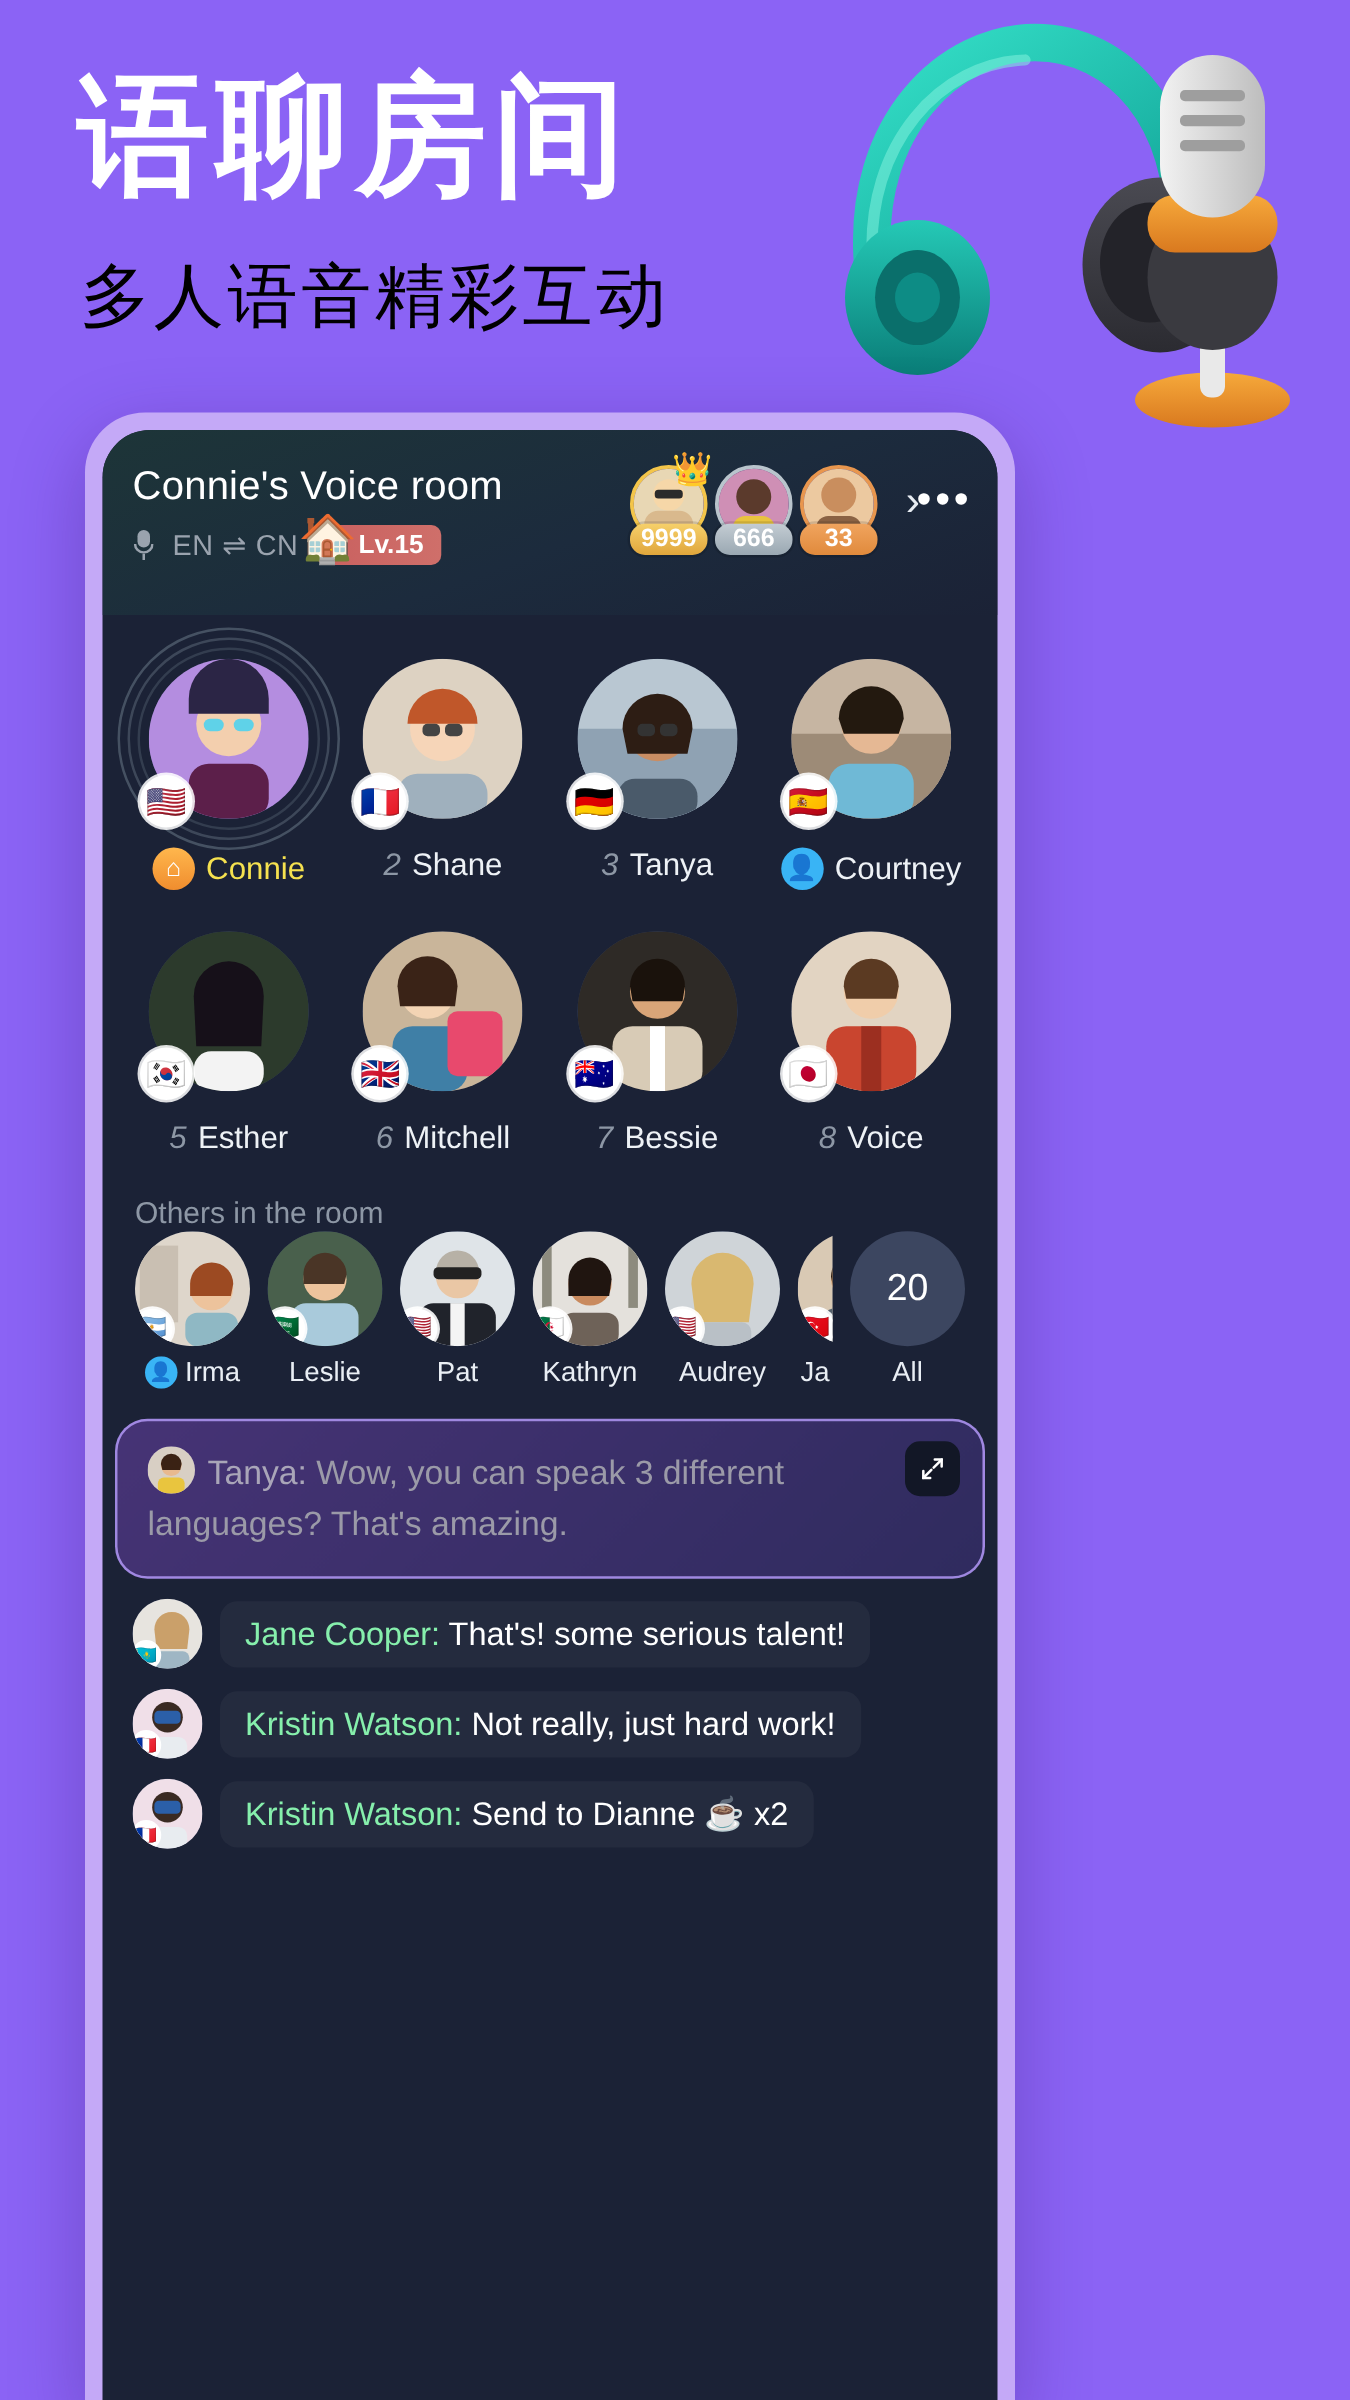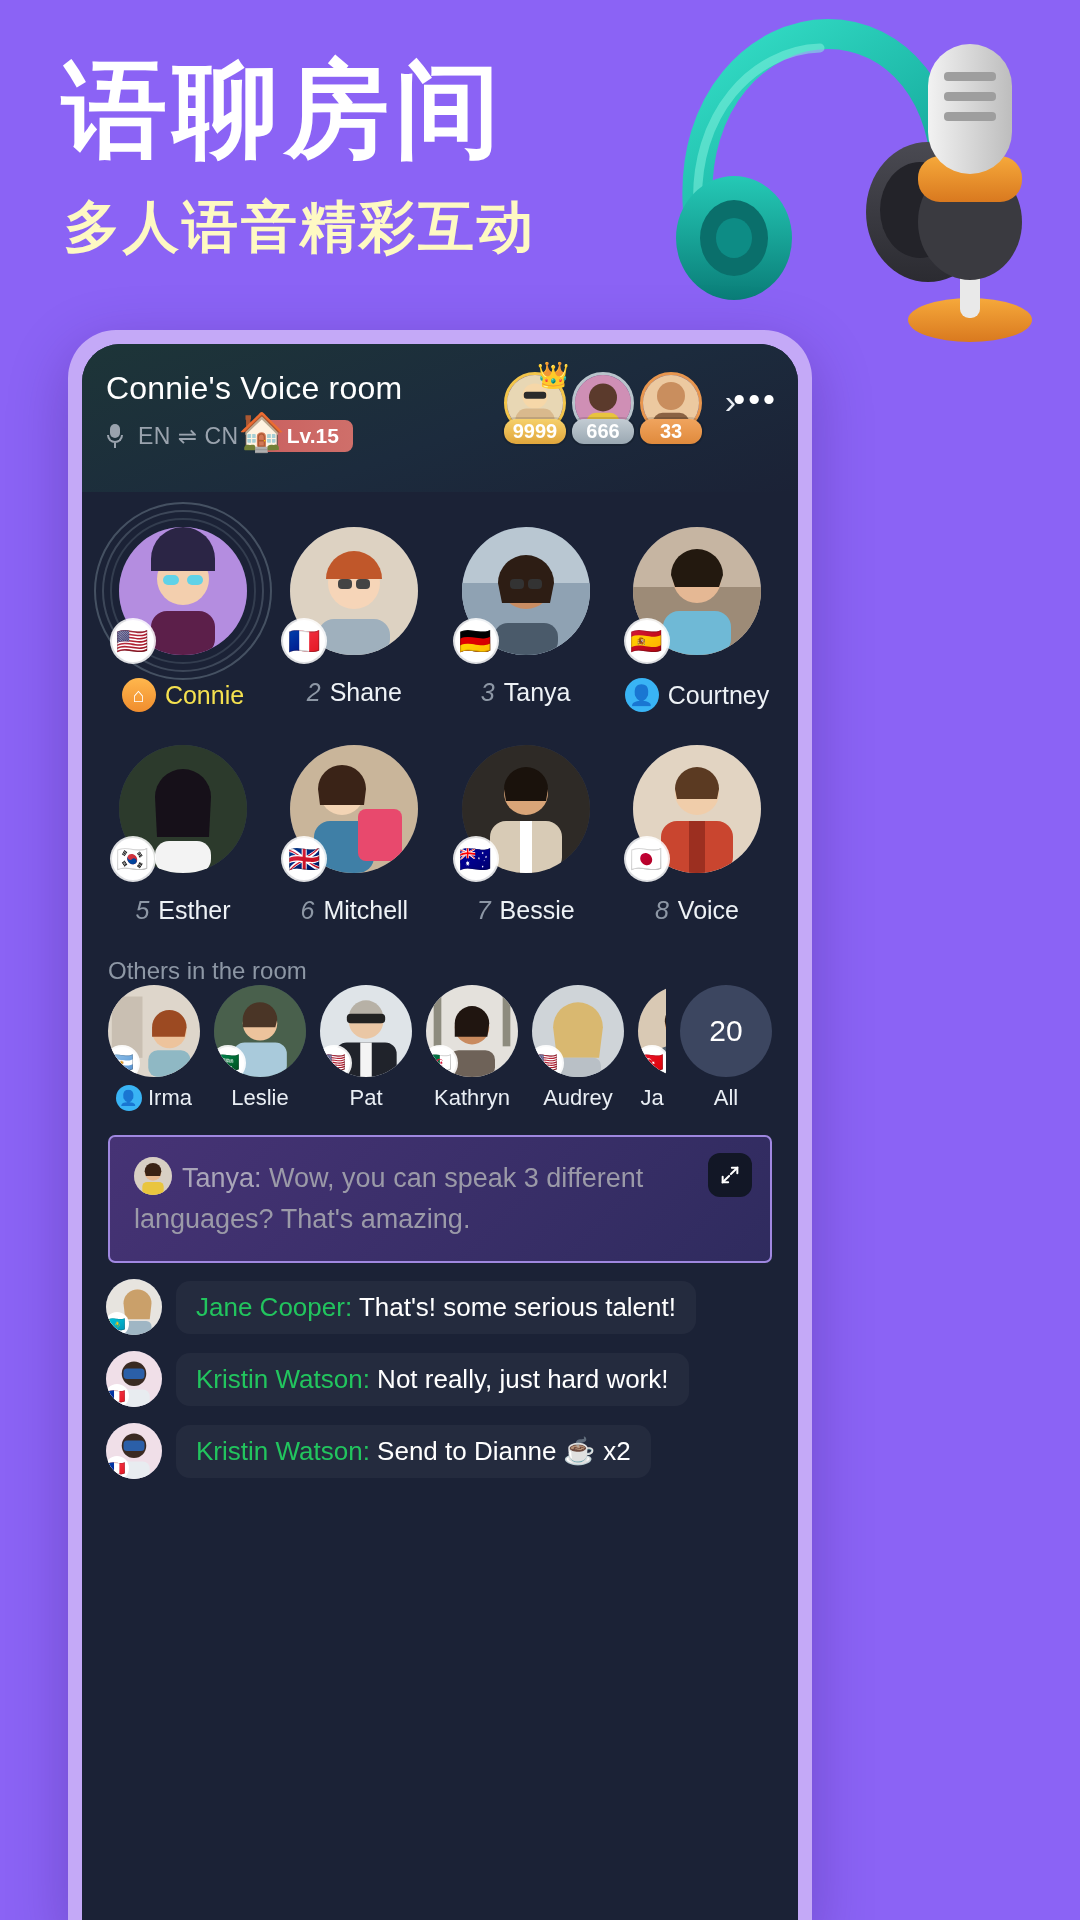--- a/index.html
+++ b/index.html
@@ -16,22 +16,22 @@
   
   .hero {
     position: absolute; left: 0; top: 0; width: 1080px; height: 420px;
   }
   .hero-title {
     position: absolute; left: 62px; top: 52px;
     font-size: 105px; font-weight: 700; color: #ffffff;
     letter-spacing: 6px; line-height: 1.1;
   }
   .hero-sub {
-    position: absolute; left: 64px; top: 190px;
-    font-size: 56px; font-weight: 700; color: #fef9c3;
+    position: absolute; left: 64px; top: 200px;
+    font-size: 56px; font-weight: 400; color: #000000;
     letter-spacing: 3px;
   }
 
   
   .art { position: absolute; right: 30px; top: 10px; width: 400px; height: 340px; }
 
   
   .phone {
     position: absolute; left: 68px; top: 330px;
     width: 744px; height: 1600px;
@@ -182,24 +182,24 @@
   .all-circle {
     width: 92px; height: 92px; border-radius: 50%;
     background: #3c4660; color: #fff; font-size: 30px;
     display: flex; align-items: center; justify-content: center;
   }
   .clip { overflow: hidden; }
 
   
   .bubble-wrap { position: relative; margin: 6px 0 0 0; }
   .bubble {
-    margin: 0 26px; padding: 20px 24px 22px 24px;
+    margin: 0 10px; padding: 20px 24px 22px 24px;
     background: linear-gradient(135deg, rgba(72,52,120,.96), rgba(48,44,96,.96));
     border: 2px solid rgba(178,152,246,.85);
-    border-radius: 7px;
+    border-radius: 26px;
     position: relative;
   }
   .bline { font-size: 27px; color: #ffffff; line-height: 1.5; }
   .bline + .bline { margin-top: 16px; }
   .bname { color: #a9a5b8; }
   .bav {
     display: inline-block; vertical-align: -8px;
     width: 38px; height: 38px; border-radius: 50%; overflow: hidden;
     margin-right: 10px; background: #6a5a92;
   }
@@ -221,21 +221,21 @@
   .cav .cflag {
     position: absolute; left: -1px; bottom: -1px; width: 24px; height: 24px;
     border-radius: 50%; background: #fff; font-size: 14px; line-height: 24px;
     text-align: center;
   }
   .cmsg {
     background: rgba(255,255,255,.045); border-radius: 14px;
     padding: 11px 20px; font-size: 26px; color: #ffffff;
     white-space: nowrap;
   }
-  .cname { color: #22c55e; }
+  .cname { color: #86efac; }
 
   
   .ph { width: 100%; height: 100%; }
 </style>
 </head>
 <body>
 
 <div class="hero">
   <div class="hero-title">语聊房间</div>
   <div class="hero-sub">多人语音精彩互动</div>

